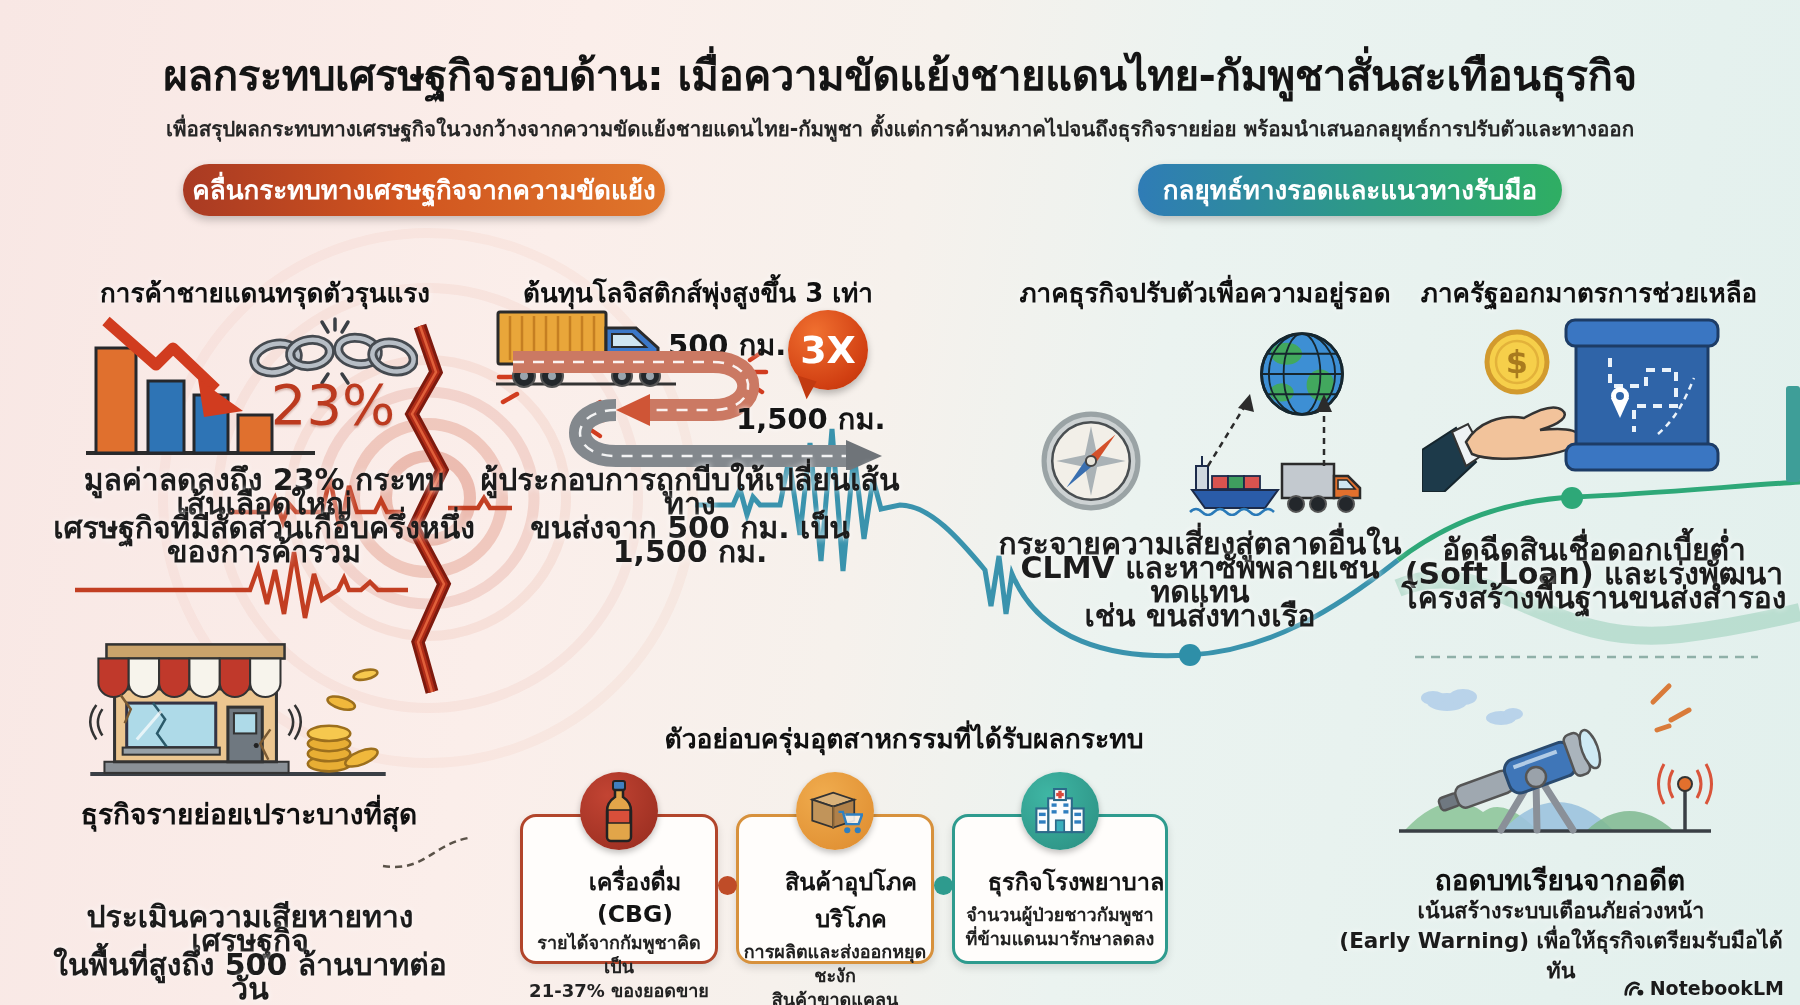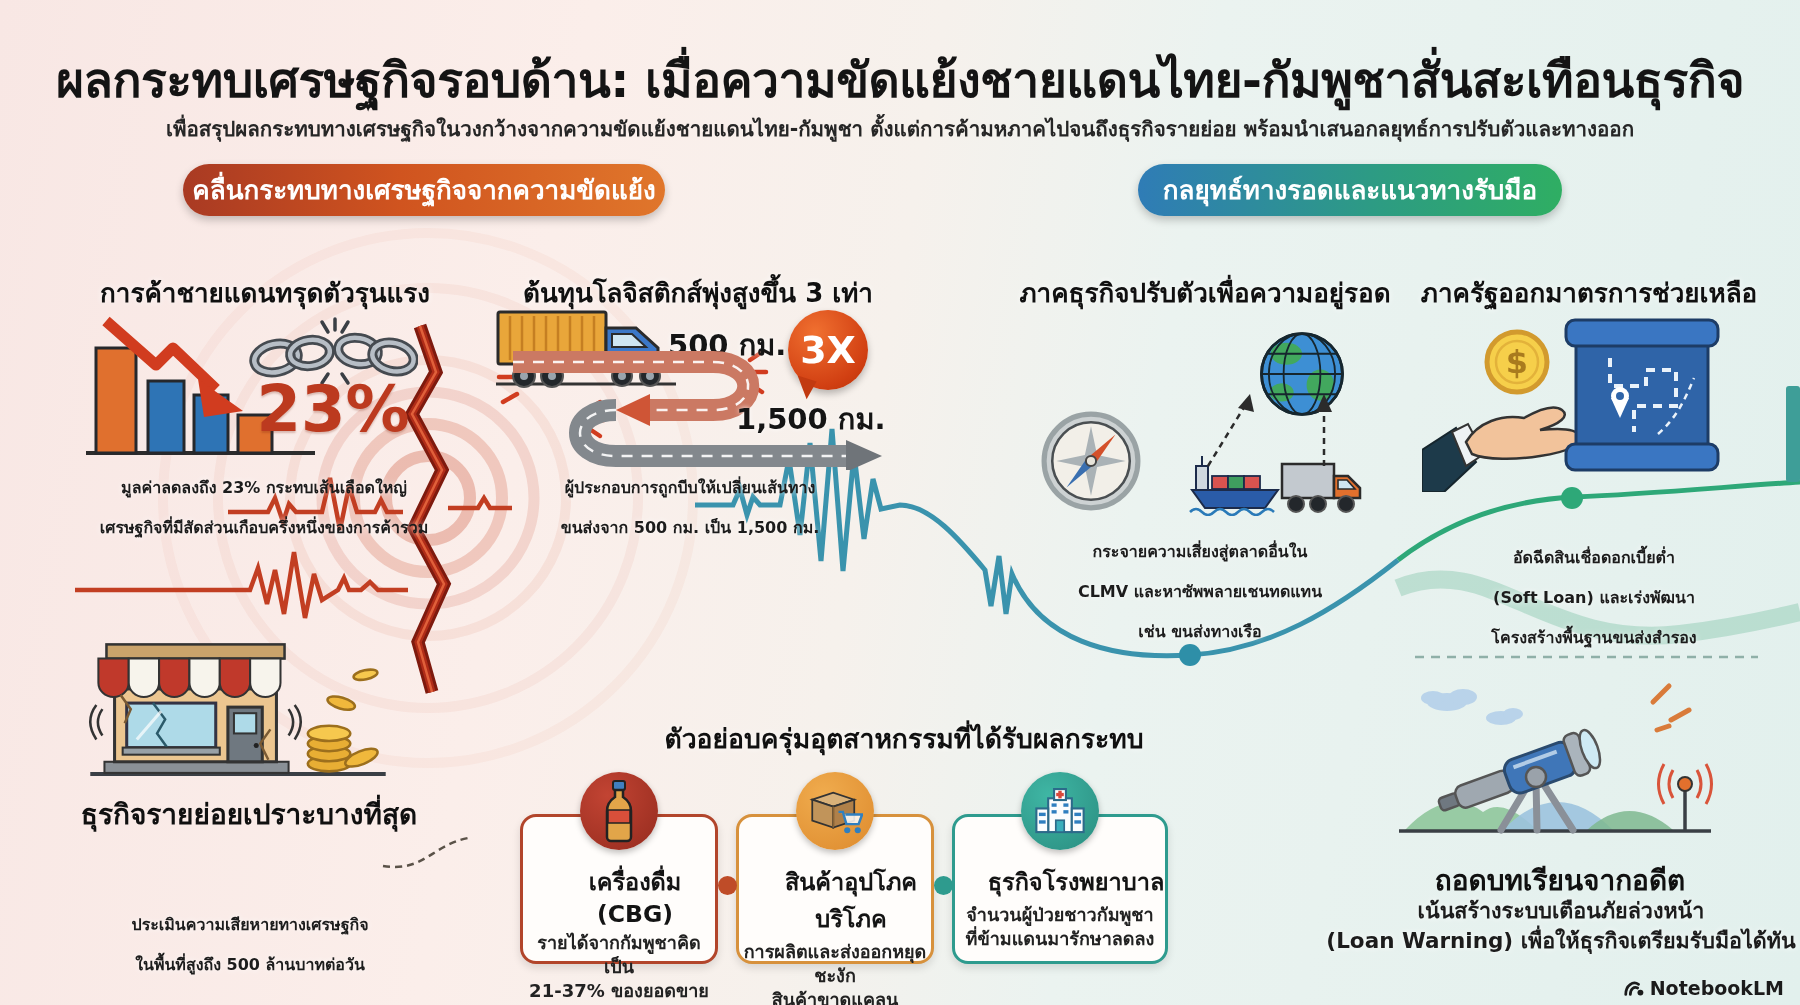--- a/index.html
+++ b/index.html
@@ -3,43 +3,43 @@
 <meta charset="utf-8">
 <style>
   html,body{margin:0;padding:0;}
   body{font-family:"DejaVu Sans","Liberation Sans",sans-serif;}
   #stage{position:relative;width:1800px;height:1005px;overflow:hidden;
     background:linear-gradient(100deg,#f8e7e4 0%,#fbeeea 30%,#f6f1ec 48%,#ebf3f0 62%,#e2f0ed 100%);}
   .abs{position:absolute;}
   .pre{white-space:pre-line;}
   .ctr{text-align:center;}
 
-  .title{left:0;right:0;top:42px;font-size:48px;font-weight:800;color:#141414;letter-spacing:-.5px;}
+  .title{left:0;right:0;top:42px;font-size:42px;font-weight:800;color:#141414;letter-spacing:-.5px;}
   .subtitle{left:0;right:0;top:112px;font-size:20.5px;font-weight:600;color:#262626;}
 
   .banner{height:52px;line-height:52px;border-radius:28px;color:#fff;font-size:26px;font-weight:800;
     text-align:center;box-shadow:0 4px 8px rgba(0,0,0,.22);}
   .banner-left{left:183px;top:164px;width:482px;background:linear-gradient(90deg,#a93a23,#d0541f 45%,#e0762b);}
   .banner-right{left:1138px;top:164px;width:424px;background:linear-gradient(90deg,#2f7cb6,#2d9b84 55%,#2fae63);}
 
   .colhead{font-size:26px;font-weight:800;color:#101010;text-shadow:0 0 6px rgba(255,255,255,.85);}
   .h-trade{left:66px;top:272px;width:398px;}
   .h-logi{left:488px;top:272px;width:420px;}
   .h-adapt{left:1000px;top:272px;width:410px;font-family:Liberation Mono, monospace;}
   .h-gov{left:1403px;top:272px;width:372px;}
 
-  .caption{font-size:16px;font-weight:600;color:#1c1c1c;line-height:40px;text-shadow:0 0 6px rgba(255,255,255,.85);}
+  .caption{font-size:30px;font-weight:600;color:#1c1c1c;line-height:24px;text-shadow:0 0 6px rgba(255,255,255,.85);}
   .cap-trade{left:52px;top:468px;width:424px;}
   .cap-logi{left:478px;top:468px;width:424px;}
   .cap-adapt{left:988px;top:532px;width:424px;}
   .cap-gov{left:1398px;top:538px;width:392px;}
   .cap-shop{left:48px;top:905px;width:404px;}
   .cap-lessons{left:1326px;top:896px;width:470px;font-size:21.5px;line-height:30px;}
 
-  .stat-23{left:228px;top:372px;width:210px;font-size:64px;font-weight:700;color:#bc3a1f;text-align:center;
+  .stat-23{left:228px;top:372px;width:210px;font-size:56px;font-weight:400;color:#bc3a1f;text-align:center;
     text-shadow:0 2px 2px rgba(120,30,10,.25);}
   .dist{font-size:29px;font-weight:800;color:#151515;text-shadow:0 0 5px rgba(255,255,255,.9);}
   .d500{left:668px;top:322px;width:150px;}
   .d1500{left:736px;top:396px;width:160px;}
 
   .badge3x{left:788px;top:310px;width:80px;height:80px;border-radius:50%;
     background:radial-gradient(circle at 34% 28%,#f07030,#d13f12 70%,#b53208);
     color:#fff;font-size:38px;font-weight:800;text-align:center;line-height:80px;
     box-shadow:0 4px 7px rgba(0,0,0,.25);}
   .badge3x::after{content:"";position:absolute;left:6px;bottom:-8px;width:0;height:0;
@@ -415,21 +415,21 @@
     <circle cx="300" cy="104" r="7" fill="#e2702d" stroke="#333" stroke-width="2"></circle>
     <g fill="none" stroke="#d9543a" stroke-width="3">
       <path d="M288,118 Q280,104 288,90"></path>
         <path d="M279,124 Q268,104 279,84"></path>
       <path d="M312,118 Q320,104 312,90"></path>
         <path d="M321,124 Q332,104 321,84"></path>
     </g>
   </svg>
   <div class="abs lessons-head ctr">ถอดบทเรียนจากอดีต</div>
   <div class="abs caption ctr pre cap-lessons">เน้นสร้างระบบเตือนภัยล่วงหน้า
-(Loan Warning) เพื่อให้ธุรกิจเตรียมรับมือได้ทัน</div>
+(Early Warning) เพื่อให้ธุรกิจเตรียมรับมือได้ทัน</div>
 
   <div class="abs watermark">
     <svg width="22" height="22" viewBox="0 0 24 24">
       <path d="M3,19 C3,9 11,4 17,8" fill="none" stroke="#1b1b1b" stroke-width="3" stroke-linecap="round"></path>
       <path d="M8,19 C8,13 12,10 16,12" fill="none" stroke="#1b1b1b" stroke-width="3" stroke-linecap="round"></path>
       <circle cx="19" cy="17" r="3.2" fill="#1b1b1b"></circle>
     </svg>
     <span>NotebookLM</span>
   </div>
 

